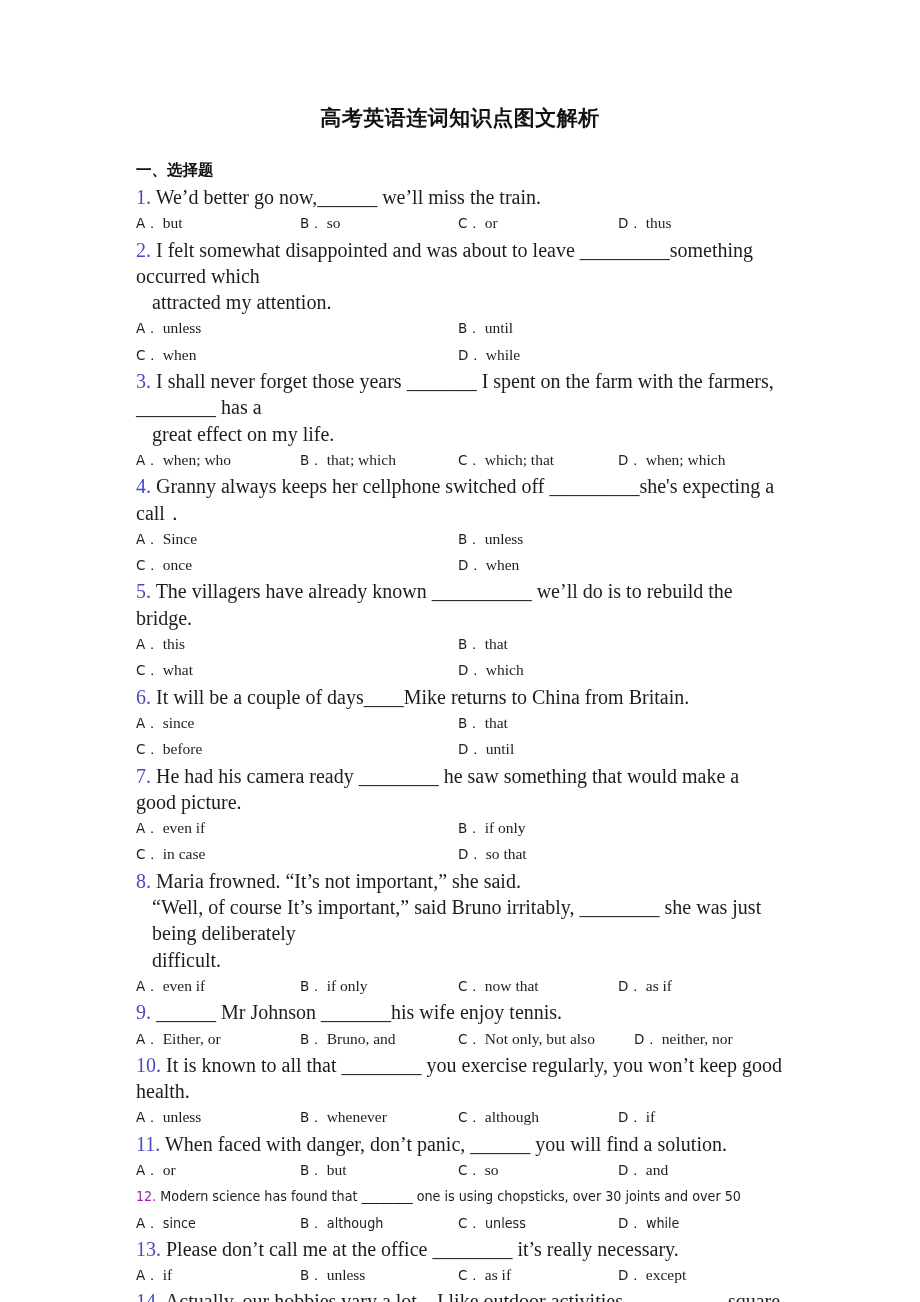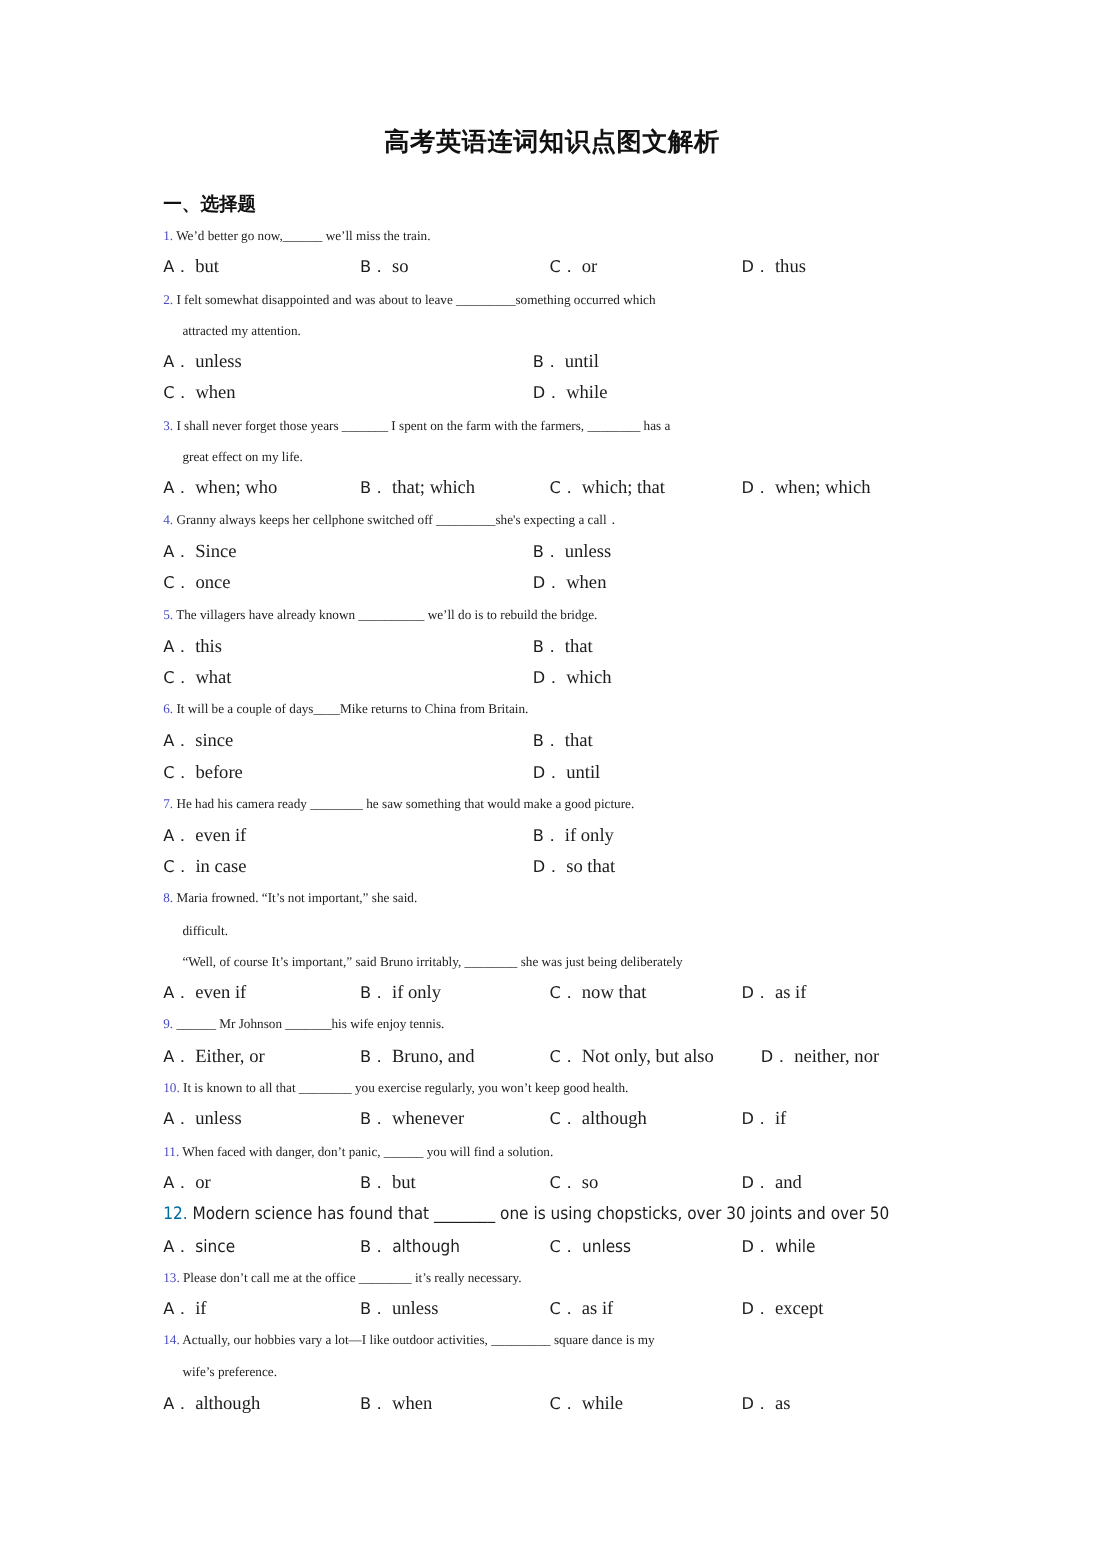--- a/index.html
+++ b/index.html
@@ -47,21 +47,21 @@
     font-size: 15.5px;
     color: #111;
     margin: 0 0 4px 0;
     line-height: 20px;
   }
   .q {
     margin: 0;
     padding: 0;
   }
   .q-line {
-    font-size: 11px;
+    font-size: 20px;
     line-height: 26.3px;
     color: #1d1d1d;
     white-space: normal;
     text-indent: 0;
   }
   .q-line.cont {
     margin-left: 16px;
   }
   .qnum {
     color: #4a4ac4;
@@ -83,32 +83,32 @@
     font-family: "DejaVu Sans", "Liberation Sans", sans-serif;
     font-size: 13.5px;
   }
   
   .opts.c4 .o0 { left: 0px; }
   .opts.c4 .o1 { left: 164px; }
   .opts.c4 .o2 { left: 322px; }
   .opts.c4 .o3 { left: 482px; }
   
   .opts.c2 .o0 { left: 0px; }
-  .opts.c2 .o1 { left: 308px; }
+  .opts.c2 .o1 { left: 322px; }
   
   .opts.c4n .o0 { left: 0px; }
   .opts.c4n .o1 { left: 164px; }
   .opts.c4n .o2 { left: 322px; }
   .opts.c4n .o3 { left: 498px; }
   
   .sans, .sans .q-line, .sans .opts {
     font-family: "DejaVu Sans Condensed", "DejaVu Sans", "Liberation Sans", sans-serif;
     font-size: 14.2px;
   }
-  .sans .qnum { color: #0369a1; }
+  .sans .qnum { color: #a21caf; }
 </style>
 </head>
 <body>
 
 <div class="page">
 
   <div class="doc-title">高考英语连词知识点图文解析</div>
 
   <div class="body-col">
     <div class="section-head">一、选择题</div>
@@ -183,22 +183,22 @@
             <span class="opt o0"><span class="lbl">A．</span><span> even if</span></span>
             <span class="opt o1"><span class="lbl">B．</span><span> if only</span></span>
           </div>
           <div class="opts c2">
             <span class="opt o0"><span class="lbl">C．</span><span> in case</span></span>
             <span class="opt o1"><span class="lbl">D．</span><span> so that</span></span>
           </div>
         </div>
         <div class="q">
           <div class="q-line"><span class="qnum">8.</span>  <span>Maria frowned. “It’s not important,” she said.</span></div>
+          <div class="q-line cont"><span>“Well, of course It’s important,” said Bruno irritably, ________ she was just being deliberately</span></div>
           <div class="q-line cont"><span>difficult.</span></div>
-          <div class="q-line cont"><span>“Well, of course It’s important,” said Bruno irritably, ________ she was just being deliberately</span></div>
           <div class="opts c4">
             <span class="opt o0"><span class="lbl">A．</span><span> even if</span></span>
             <span class="opt o1"><span class="lbl">B．</span><span> if only</span></span>
             <span class="opt o2"><span class="lbl">C．</span><span> now that</span></span>
             <span class="opt o3"><span class="lbl">D．</span><span> as if</span></span>
           </div>
         </div>
         <div class="q">
           <div class="q-line"><span class="qnum">9.</span>  <span>______ Mr Johnson _______his wife enjoy tennis.</span></div>
           <div class="opts c4n">

